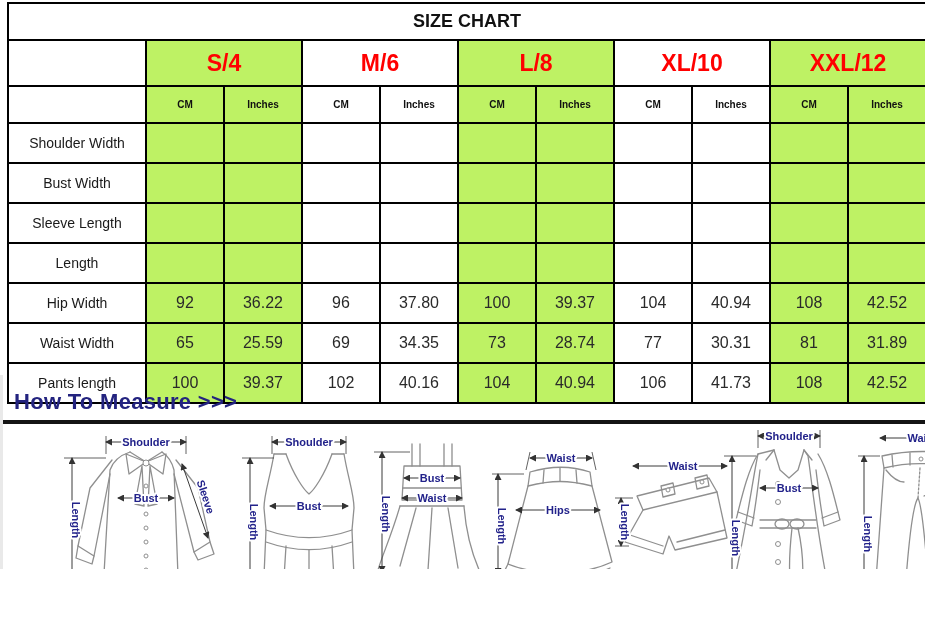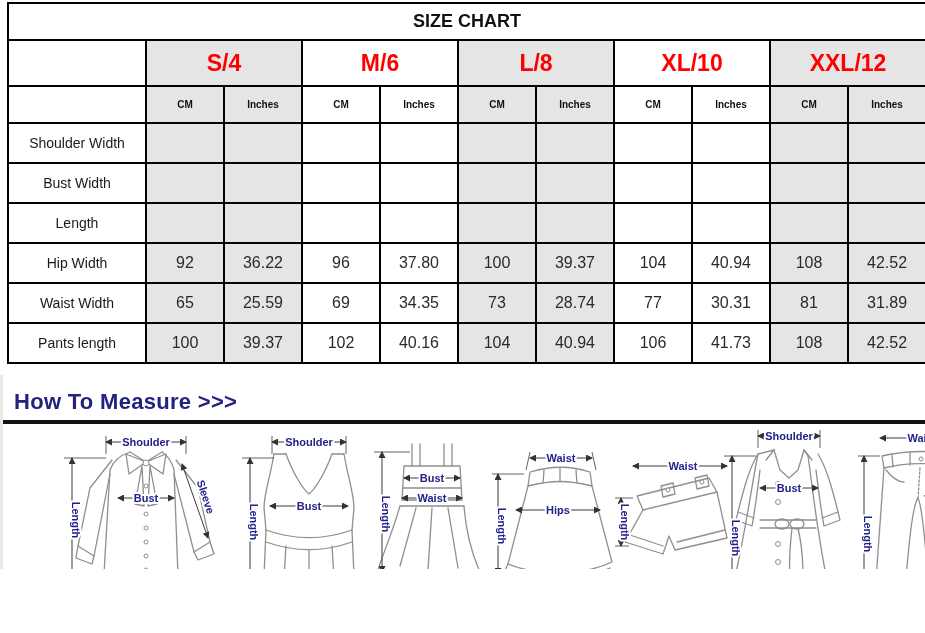--- a/index.html
+++ b/index.html
@@ -12,21 +12,21 @@
   table.size-chart td{border:2px solid #000;text-align:center;vertical-align:middle;
                       overflow:hidden;white-space:nowrap;}
   td.title-cell{height:33px;font-size:18px;font-weight:700;color:#111;}
   tr.size-row td{height:42px;}
   td.size{font-size:23px;font-weight:700;color:#ff0000;}
   tr.unit-row td{height:33px;}
   td.unit{font-size:10px;font-weight:700;color:#111;}
   tr.data-row td{height:36px;}
   td.rlabel{font-size:14px;color:#1a1a1a;background:#fff;}
   td.val{font-size:16px;color:#2a2a2a;}
-  .sh{background:#e5e5e5;}
+  .sh{background:#bef264;}
 
   
   .htm-heading{position:absolute;left:14px;top:389px;font-size:22px;font-weight:700;
                color:#23237f;letter-spacing:.3px;}
   .divider-rule{position:absolute;left:0;top:420px;width:925px;height:4px;background:#141414;}
   .left-edge{position:absolute;left:0;top:375px;width:3px;height:218px;background:#e9e9e9;}
   .green-stripe{position:absolute;left:0;top:593px;width:5px;height:40px;background:#169e63;}
 
   
   .measure-board{position:absolute;left:0;top:424px;width:925px;height:209px;margin-left:48px;}
@@ -91,20 +91,33 @@
       <td class="val"></td>
       <td class="val sh"></td>
       <td class="val sh"></td>
       <td class="val"></td>
       <td class="val"></td>
       <td class="val sh"></td>
       <td class="val sh"></td>
     </tr>
     <tr class="data-row">
       <td class="rlabel">Bust Width</td>
+      <td class="val sh"></td>
+      <td class="val sh"></td>
+      <td class="val"></td>
+      <td class="val"></td>
+      <td class="val sh"></td>
+      <td class="val sh"></td>
+      <td class="val"></td>
+      <td class="val"></td>
+      <td class="val sh"></td>
+      <td class="val sh"></td>
+    </tr>
+    <tr class="data-row">
+      <td class="rlabel">Sleeve Length</td>
       <td class="val sh"></td>
       <td class="val sh"></td>
       <td class="val"></td>
       <td class="val"></td>
       <td class="val sh"></td>
       <td class="val sh"></td>
       <td class="val"></td>
       <td class="val"></td>
       <td class="val sh"></td>
       <td class="val sh"></td>

